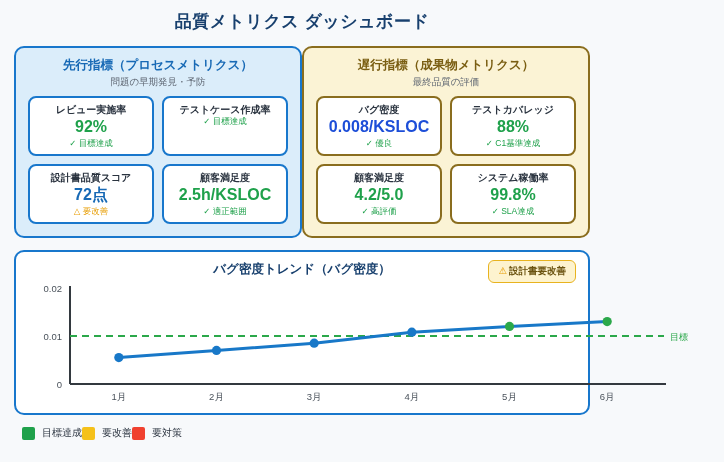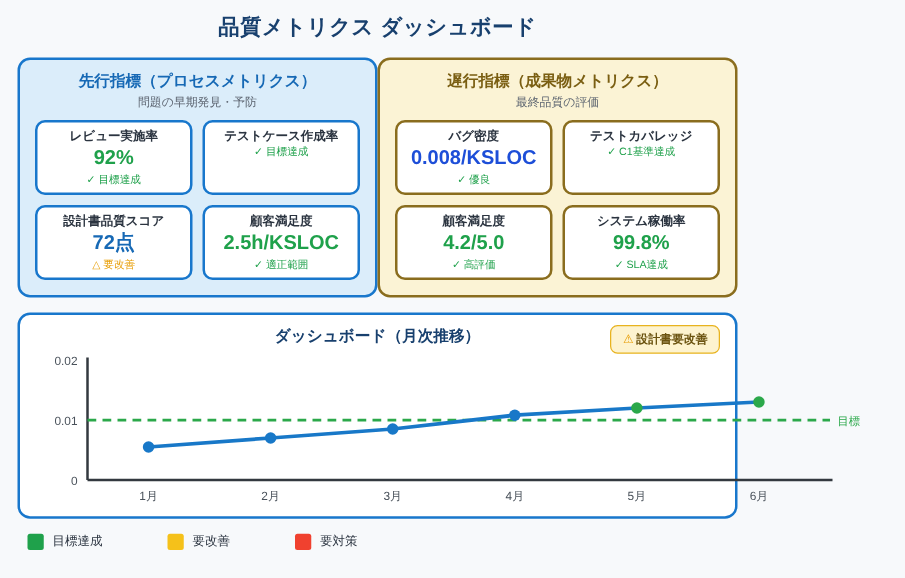--- a/index.html
+++ b/index.html
@@ -112,21 +112,20 @@
     font-weight: bold;
     white-space: nowrap;
   }
   .alert-badge .warn-ico { color: #E8A00B; margin-right: 2px; }
 
   .plot-wrap { position: absolute; left: 0; top: 28px; width: 100%; height: 133px; }
   .plot-wrap svg { display: block; }
 
   .legend {
     display: flex;
-    gap: 52px;
     padding: 11px 0 0 22px;
     align-items: flex-end;
   }
   .legend-item { display: flex; align-items: center; gap: 7px; }
   .swatch { width: 13px; height: 13px; border-radius: 2px; }
   .legend-label { font-size: 10px; color: #2B3440; }
 </style>
 </head>
 <body>
 
@@ -173,20 +172,21 @@
       <div class="card-grid">
 
         <div class="card">
           <div class="card-label">バグ密度</div>
           <div class="card-value" style="color: #1d4ed8;">0.008/KSLOC</div>
           <div class="card-status" style="color: rgb(31, 161, 75);">✓ 優良</div>
         </div>
 
         <div class="card">
           <div class="card-label">テストカバレッジ</div>
+          <div class="card-value" style="color: rgb(31, 161, 75);">88%</div>
           <div class="card-status" style="color: rgb(31, 161, 75);">✓ C1基準達成</div>
         </div>
 
         <div class="card">
           <div class="card-label">顧客満足度</div>
           <div class="card-value" style="color: rgb(31, 161, 75);">4.2/5.0</div>
           <div class="card-status" style="color: rgb(31, 161, 75); text-align: center;">✓ 高評価</div>
         </div>
 
         <div class="card">
@@ -194,21 +194,21 @@
           <div class="card-value" style="color: rgb(31, 161, 75);">99.8%</div>
           <div class="card-status" style="color: rgb(31, 161, 75);">✓ SLA達成</div>
         </div>
 
       </div>
     </div>
 
   </div>
 
   <div class="chart-card">
-    <div class="chart-title">ダッシュボード（月次推移）</div>
+    <div class="chart-title">バグ密度トレンド（バグ密度）</div>
 
     <div class="alert-badge">
       <span class="warn-ico">⚠</span><span>設計書要改善</span>
     </div>
 
     <div class="plot-wrap">
       <svg id="trend-svg" width="692" height="133" viewBox="0 0 692 133">
           <line x1="54" y1="6" x2="54" y2="104" stroke="#33393F" stroke-width="2"></line>
           <line x1="54" y1="104" x2="650" y2="104" stroke="#33393F" stroke-width="2"></line>
           <text x="46" y="108" text-anchor="end" font-size="9.5" fill="#4A525B" font-family="&quot;Liberation Sans&quot;, sans-serif">0</text>

